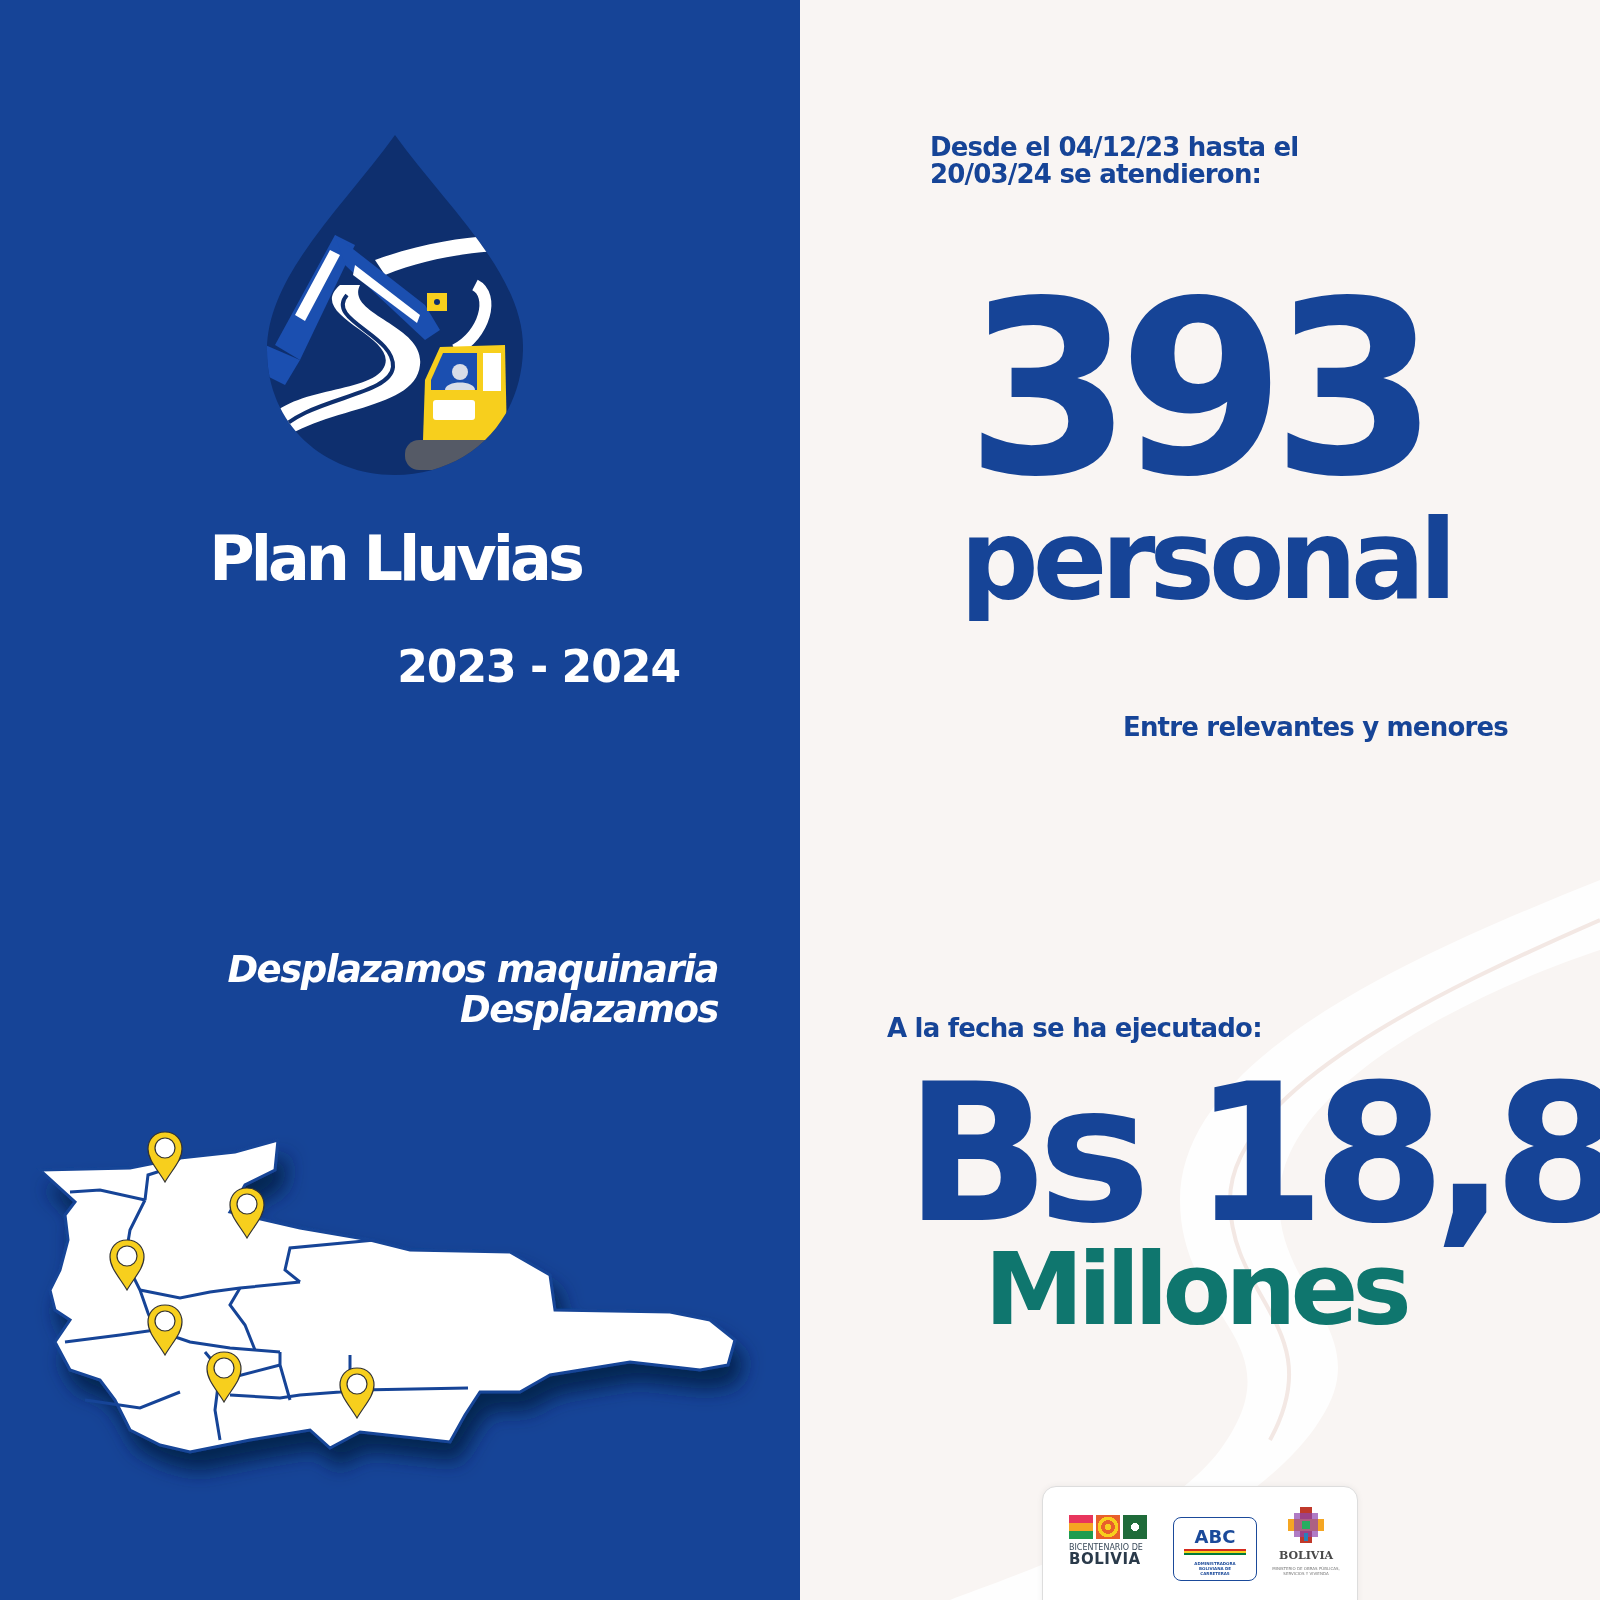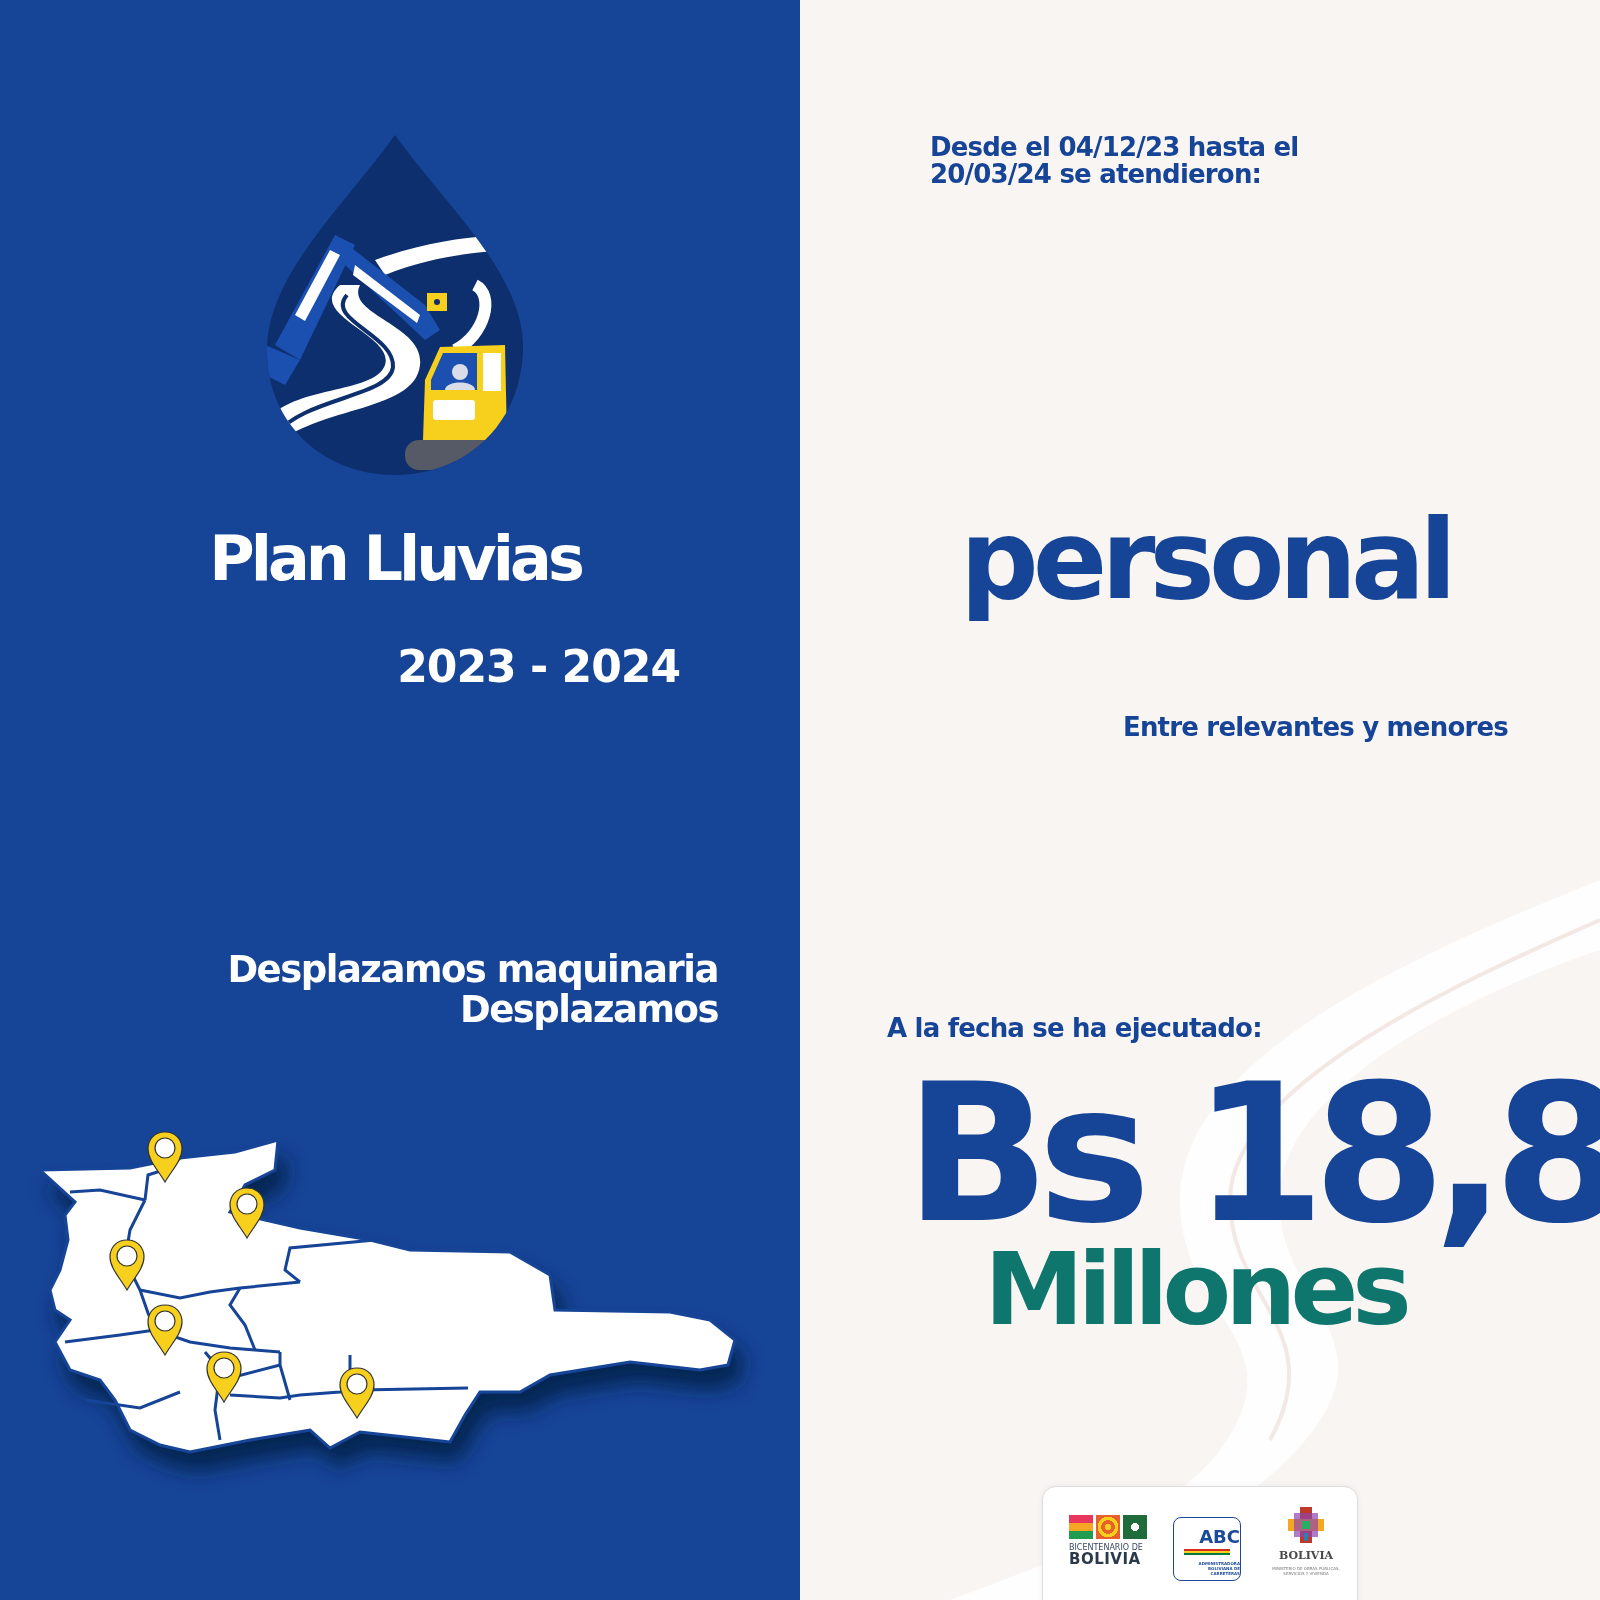--- a/index.html
+++ b/index.html
@@ -7,42 +7,42 @@
   body { font-family: "DejaVu Sans", sans-serif; position: relative; background: #f9f5f3; }
 
   .left-panel { position: absolute; left: 0; top: 0; width: 800px; height: 1600px; background: #164497; overflow: hidden; }
   .right-panel { position: absolute; left: 800px; top: 0; width: 800px; height: 1600px; background: #f9f5f3; overflow: hidden; }
 
   .logo-drop { position: absolute; left: 245px; top: 135px; width: 290px; height: 350px; }
 
   .plan-title { position: absolute; left: 110px; top: 528px; width: 570px; text-align: center; color: #fff; font-weight: bold; font-size: 62px; letter-spacing: -4px; line-height: 1; }
   .plan-years { position: absolute; left: 300px; top: 645px; width: 380px; text-align: right; color: #fff; font-weight: bold; font-size: 44px; letter-spacing: -1px; line-height: 1; }
 
-  .deploy-text { position: absolute; left: 150px; top: 950px; width: 568px; text-align: right; color: #fff; font-weight: bold; font-size: 37px; line-height: 40px; letter-spacing: -1.5px; }
+  .deploy-text { position: absolute; left: 150px; top: 950px; width: 568px; text-align: right; color: #fff; font-weight: bold; font-size: 37px; line-height: 40px; letter-spacing: -1.5px; font-style: italic; }
 
   .map-wrap { position: absolute; left: 30px; top: 1130px; width: 740px; height: 380px; }
 
   .period-text { position: absolute; left: 887px; top: 134px; color: #164497; font-weight: bold; font-size: 26px; line-height: 27px; letter-spacing: -0.8px; margin-left: 43px; }
   .big-number { position: absolute; left: 960px; top: 270px; width: 470px; text-align: center; color: #164497; font-weight: bold; font-size: 240px; letter-spacing: -14px; line-height: 1; }
   .big-number-unit { position: absolute; left: 960px; top: 505px; width: 470px; text-align: center; color: #164497; font-weight: bold; font-size: 110px; letter-spacing: -6px; line-height: 1; }
   .subnote { position: absolute; left: 1120px; top: 712px; width: 388px; text-align: right; color: #164497; font-weight: bold; font-size: 26px; letter-spacing: -0.8px; }
 
   .exec-label { position: absolute; left: 887px; top: 1013px; color: #164497; font-weight: bold; font-size: 26px; letter-spacing: -0.8px; }
   .amount { position: absolute; left: 905px; top: 1060px; width: 600px; color: #164497; font-weight: bold; font-size: 190px; letter-spacing: -12px; line-height: 1; white-space: nowrap; }
   .amount-unit { position: absolute; left: 960px; top: 1240px; width: 470px; text-align: center; color: #0f766e; font-weight: bold; font-size: 100px; letter-spacing: -6px; line-height: 1; }
 
   .road-bg { position: absolute; left: 0; top: 0; width: 800px; height: 1600px; }
 
   .logos-card { position: absolute; left: 1042px; top: 1486px; width: 316px; height: 130px; background: #fff; border: 1px solid #ddd; border-radius: 14px; box-shadow: 0 0 6px rgba(0,0,0,0.06); }
   .logo-bicentenario { position: absolute; left: 26px; top: 28px; width: 80px; }
   .bic-icons { display: flex; gap: 3px; height: 24px; }
   .bic-icons span { display: block; width: 24px; height: 24px; }
   .bic-line1 { font-size: 8px; color: #3a4a5a; margin-top: 4px; letter-spacing: 0; }
   .bic-line2 { font-size: 15px; font-weight: bold; color: #2a3a4a; letter-spacing: 0.5px; line-height: 15px; }
-  .logo-abc { position: absolute; left: 130px; top: 30px; width: 68px; height: 64px; border: 1px solid #1b4a9a; border-radius: 8px; text-align: right; }
+  .logo-abc { position: absolute; left: 130px; top: 30px; width: 84px; height: 64px; border: 1px solid #1b4a9a; border-radius: 8px; text-align: center; }
   .abc-text { font-size: 18px; font-weight: bold; color: #1b4a9a; margin-top: 10px; line-height: 18px; }
   .abc-sub { font-size: 4px; color: #1b4a9a; line-height: 5px; margin-top: 6px; font-weight: bold; }
   .logo-bolivia { position: absolute; left: 222px; top: 20px; width: 82px; text-align: center; }
   .bol-chakana { width: 36px; height: 36px; margin: 0 auto; }
   .bol-line1 { font-family: "DejaVu Serif", serif; font-size: 11px; font-weight: bold; color: #4a4a4a; margin-top: 2px; }
   .bol-line2 { font-size: 4px; color: #777; line-height: 5px; margin-top: 4px; }
 </style>
 </head>
 <body>
 
@@ -140,20 +140,21 @@
   <svg class="road-bg" viewBox="0 0 800 1600">
     <path d="M800 880 C 600 960, 380 1060, 380 1200 C 380 1320, 500 1340, 420 1450 C 360 1530, 200 1580, 150 1600 L 260 1600 C 340 1560, 470 1500, 520 1420 C 580 1330, 470 1290, 480 1190 C 490 1080, 680 990, 800 950 Z" fill="#ffffff" opacity="0.85"></path>
     <path d="M800 920 C 640 990, 430 1090, 430 1200 C 430 1300, 530 1330, 470 1440" stroke="#f3e8e4" stroke-width="4" fill="none"></path>
   </svg>
 
   <div class="period-text" style="left:87px;">
     <div>Desde el 04/12/23 hasta el</div>
     <div>20/03/24 se atendieron:</div>
   </div>
 
+  <div class="big-number" style="left:160px;">393</div>
   <div class="big-number-unit" style="left:160px;">personal</div>
   <div class="subnote" style="left:320px;">Entre relevantes y menores</div>
 
   <div class="exec-label" style="left:87px;">A la fecha se ha ejecutado:</div>
   <div class="amount" style="left:105px;">Bs 18,8</div>
   <div class="amount-unit" style="left:160px;">Millones</div>
 </div>
 
 <div class="logos-card">
   <div class="logo-bicentenario">

